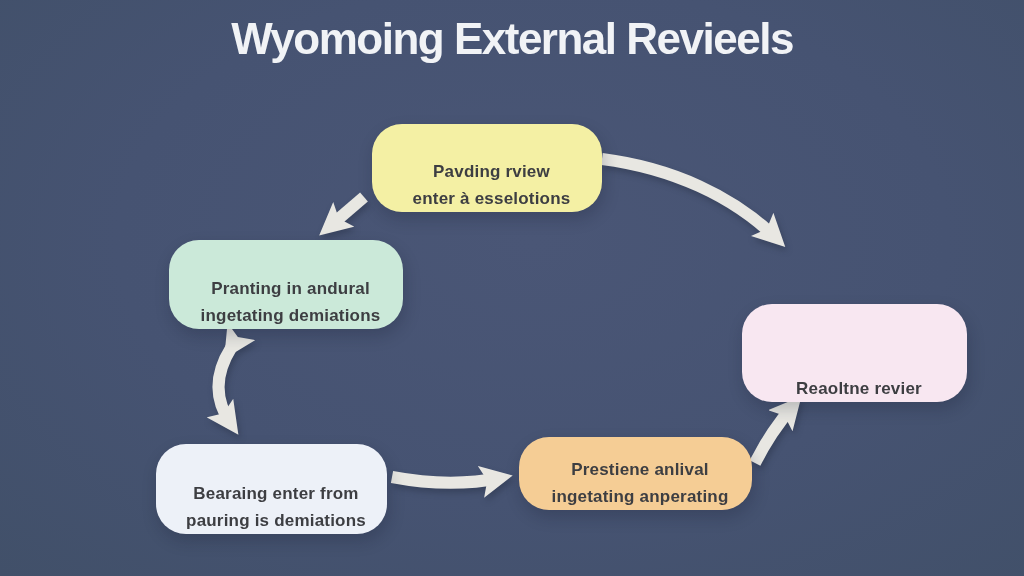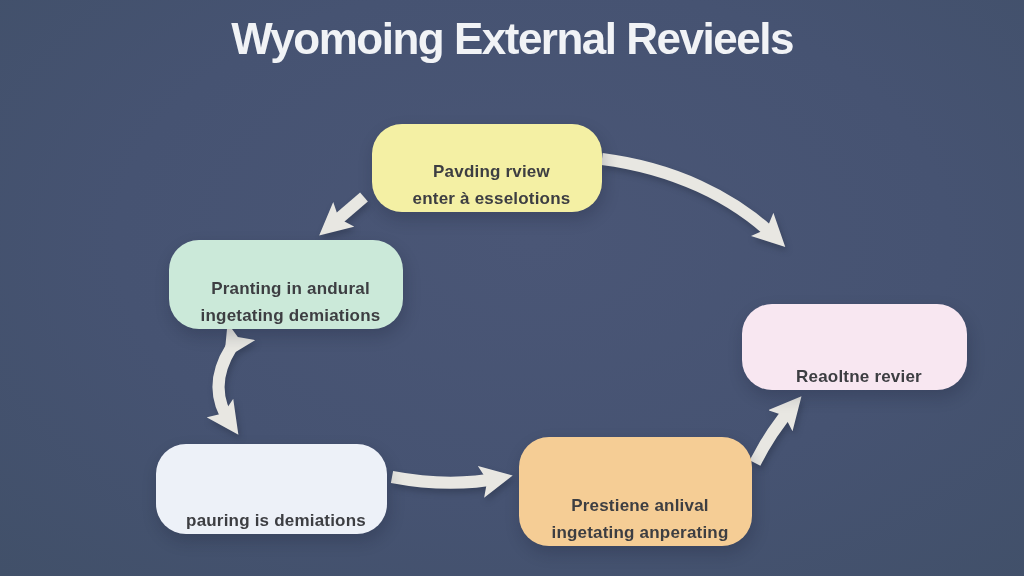--- a/index.html
+++ b/index.html
@@ -45,23 +45,23 @@
   .node .txt {
     font-size: 17px;
     font-weight: 600;
     color: #3d3e42;
     line-height: 1.55;
     letter-spacing: 0.2px;
   }
 
   .node-yellow { left: 372px; top: 124px; width: 221px; height: 88px; background: #f4f0a4; }
   .node-mint   { left: 153px; top: 240px; width: 225px; height: 89px; background: #cbe9d9; margin-left: 16px; }
-  .node-pink   { left: 742px; top: 304px; width: 216px; height: 86px; background: #f8e7f1; }
+  .node-pink   { left: 742px; top: 304px; width: 216px; height: 98px; background: #f8e7f1; }
   .node-light  { left: 156px; top: 444px; width: 222px; height: 90px; background: #edf1f8; }
-  .node-orange { left: 519px; top: 437px; width: 224px; height: 109px; background: #f5cd95; }
+  .node-orange { left: 519px; top: 437px; width: 224px; height: 73px; background: #f5cd95; }
 </style>
 </head>
 <body>
 
 <div class="canvas">
 
   <h1 class="title">Wyomoing External Revieels</h1>
 
   <svg class="arrow-layer" width="1024" height="576" viewBox="0 0 1024 576" xmlns="http://www.w3.org/2000/svg">
     <defs>
@@ -91,20 +91,21 @@
   </div>
 
   <div class="node node-pink">
     <div class="txt">
       <div>Reaoltne revier</div>
     </div>
   </div>
 
   <div class="node node-light">
     <div class="txt">
+      <div>Bearaing enter from</div>
       <div>pauring is demiations</div>
     </div>
   </div>
 
   <div class="node node-orange">
     <div class="txt">
       <div>Prestiene anlival</div>
       <div>ingetating anperating</div>
     </div>
   </div>

